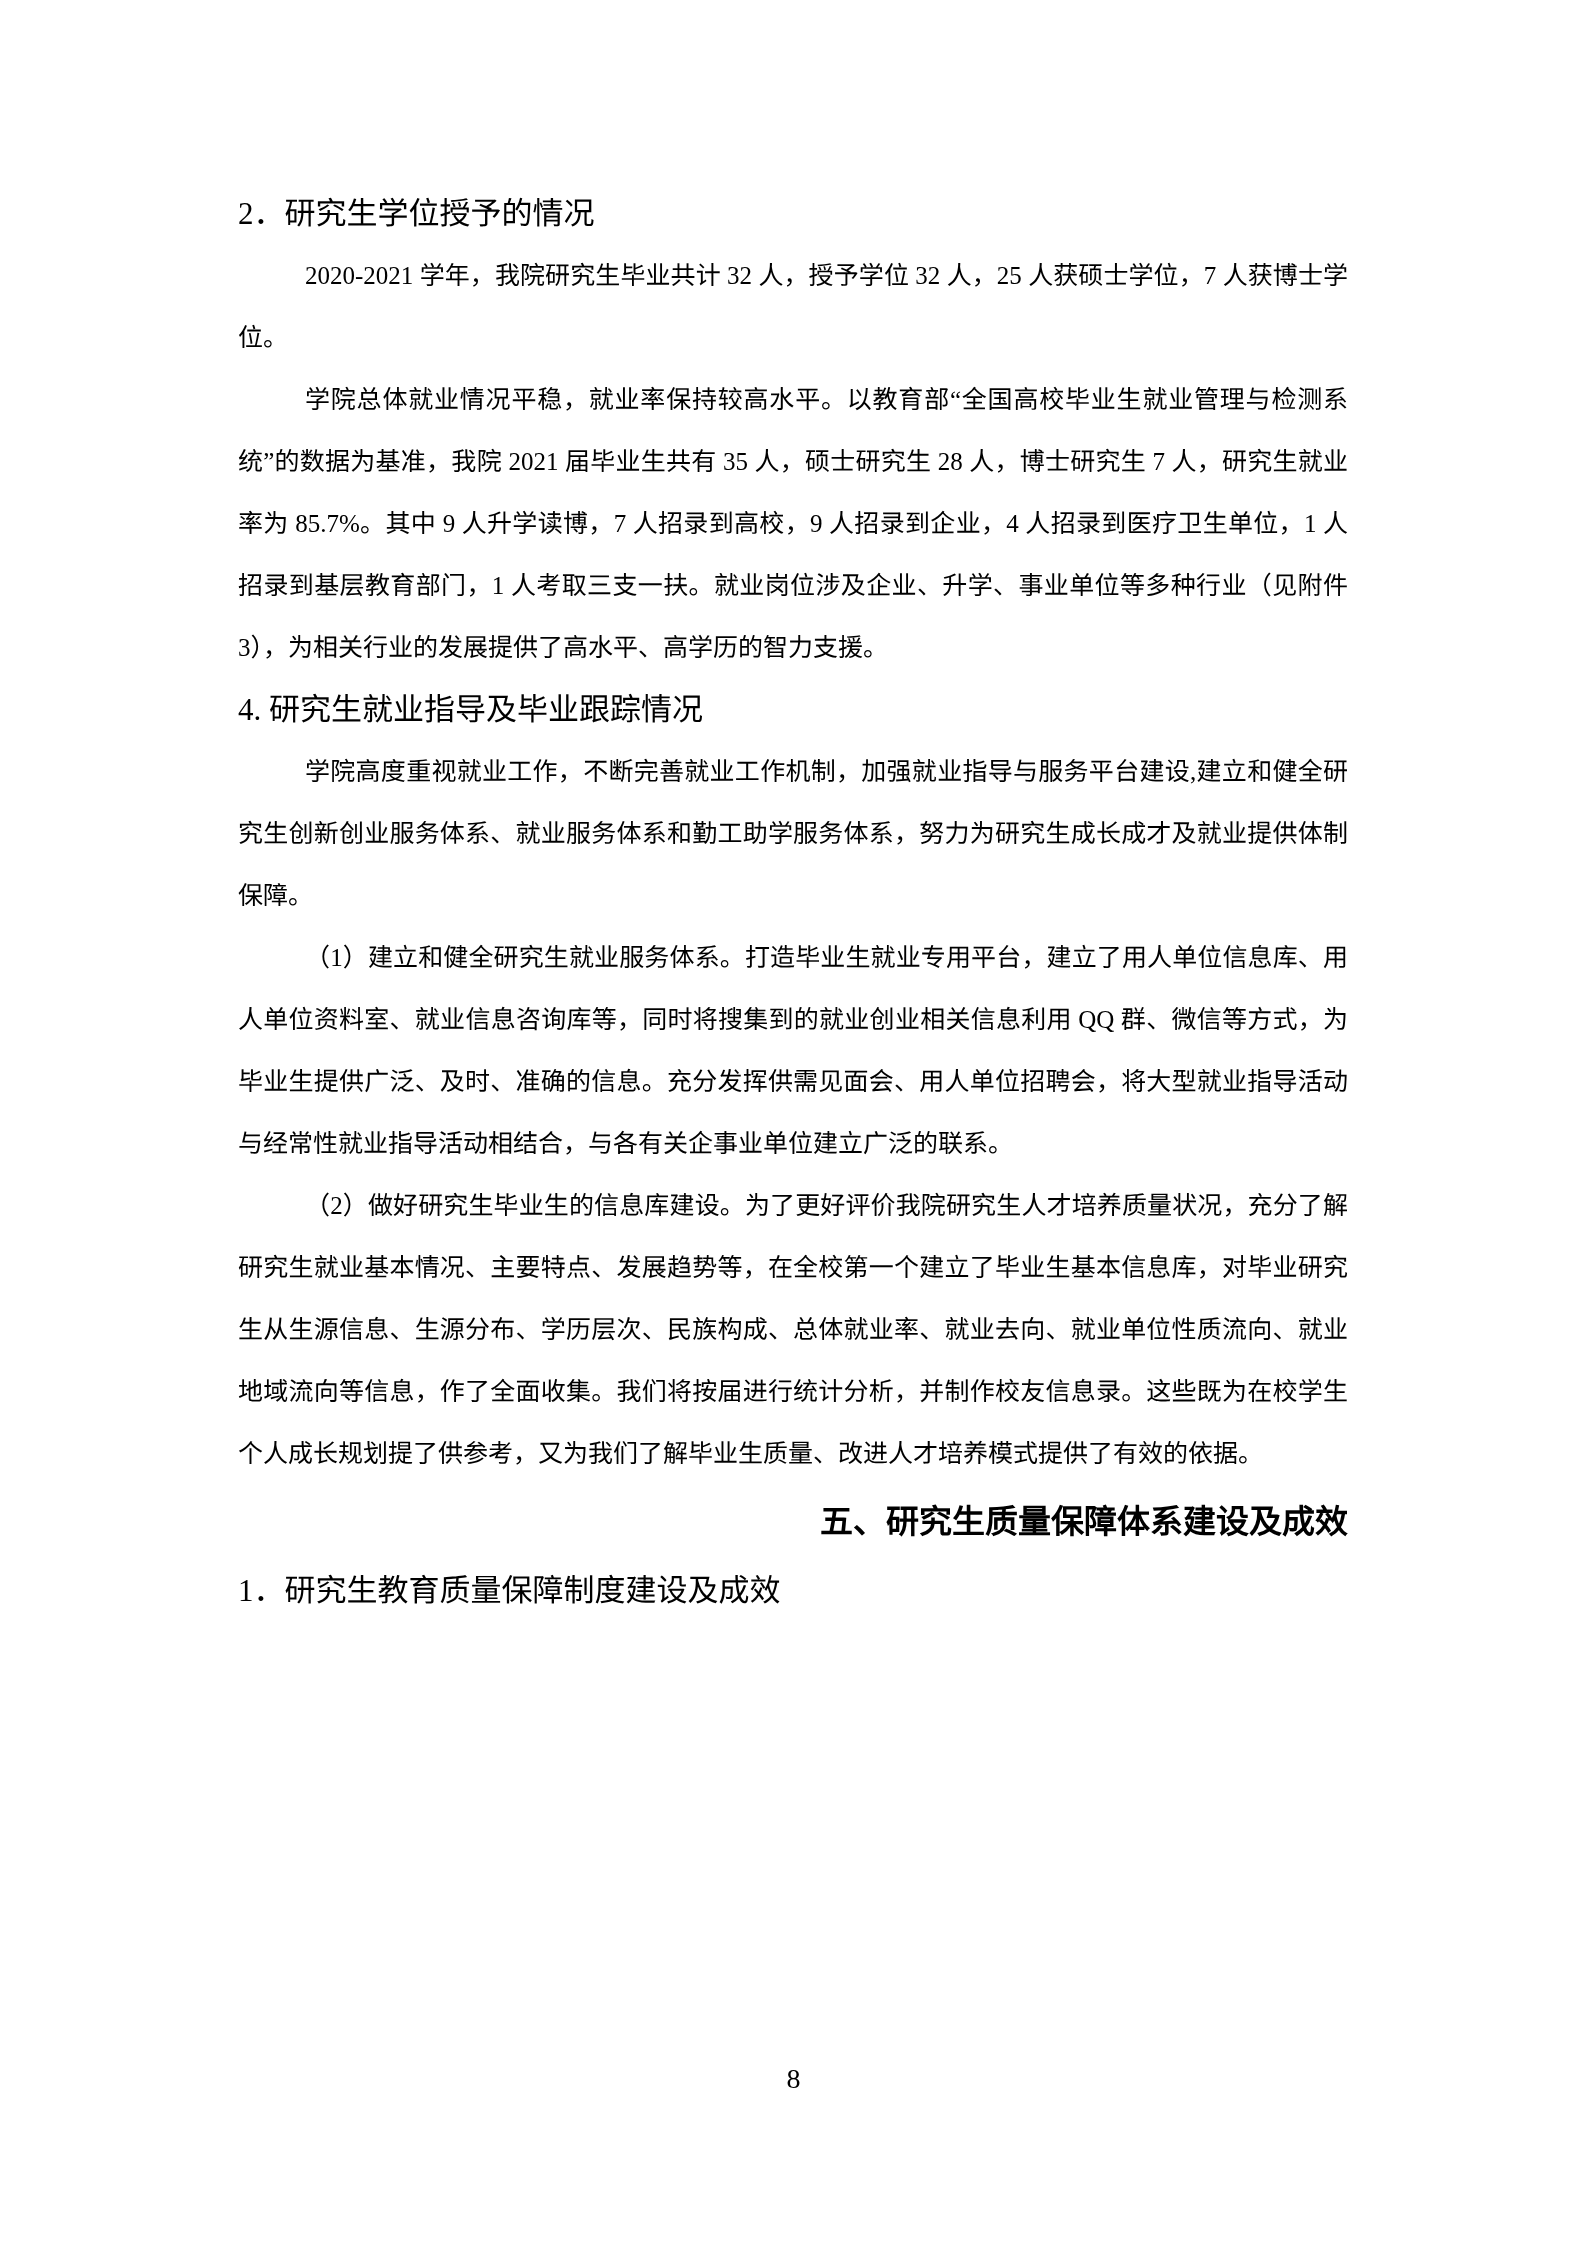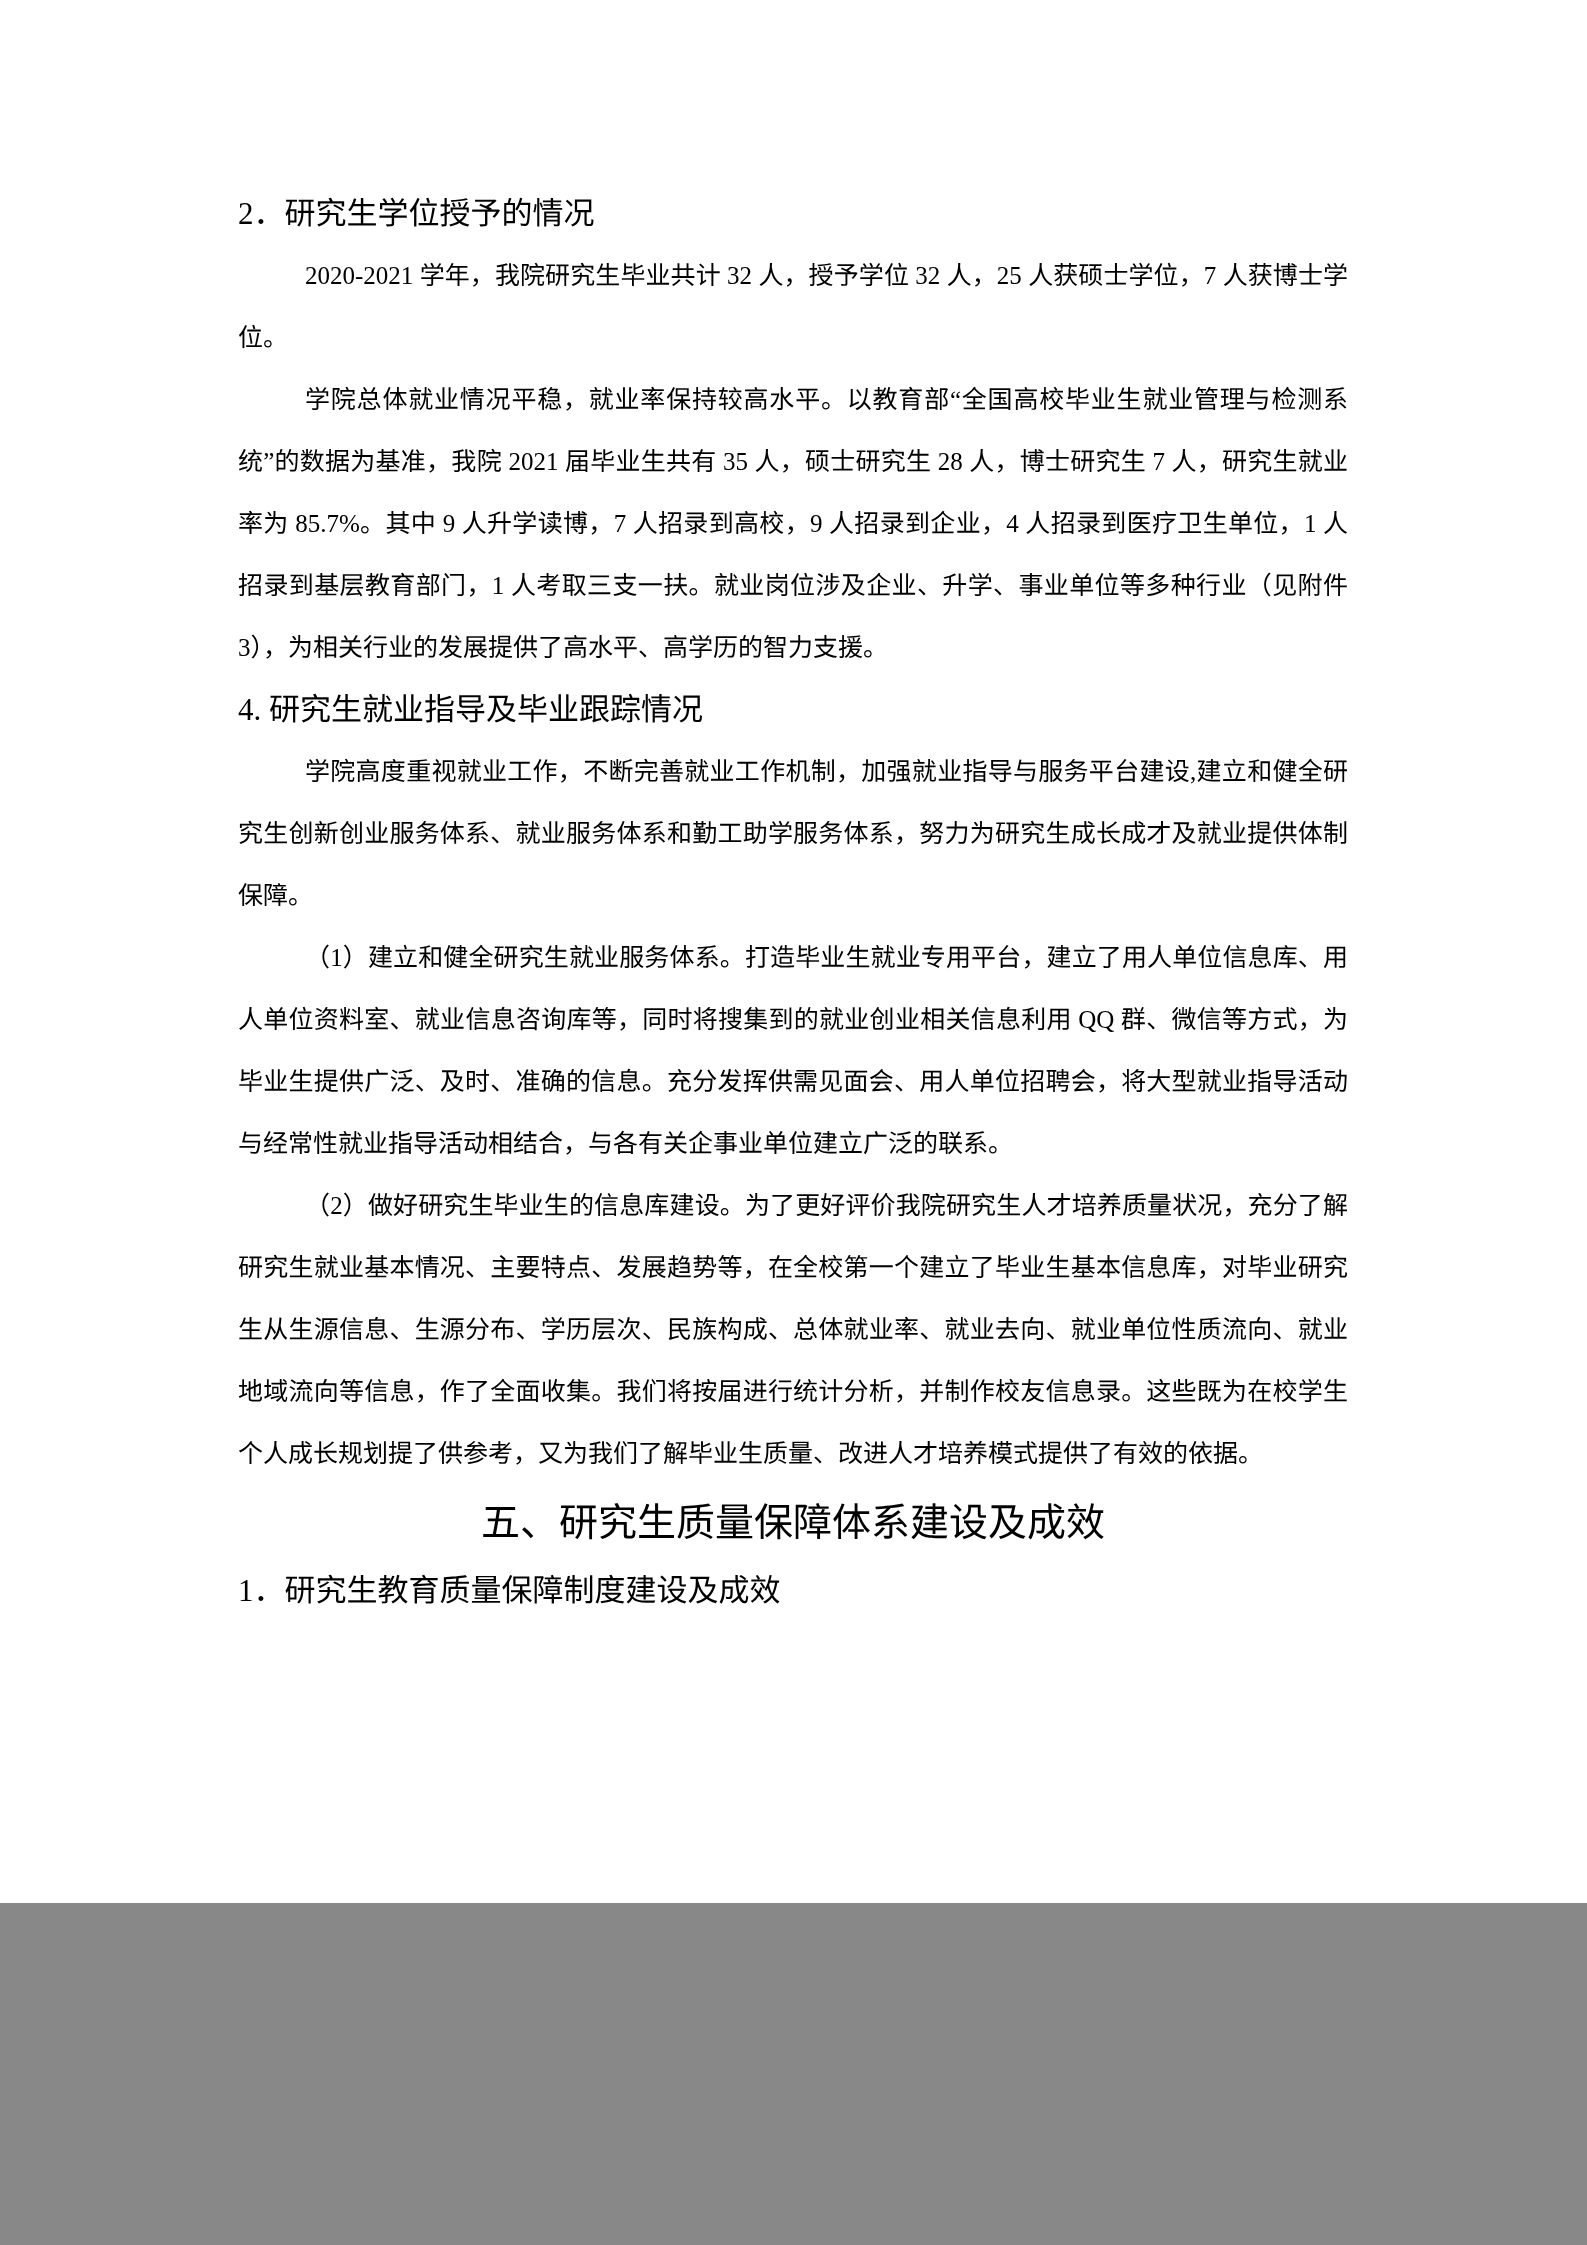--- a/index.html
+++ b/index.html
@@ -3,21 +3,21 @@
 <meta charset="utf-8">
 <style>
   html, body {
     margin: 0;
     padding: 0;
     background: #888;
   }
   .page {
     position: relative;
     width: 1587px;
-    height: 1903px;
+    height: 2245px;
     margin: 0 auto;
     background: #ffffff;
     color: #000000;
     font-family: "Liberation Serif", "DejaVu Serif", serif;
     overflow: hidden;
   }
   .content {
     position: absolute;
     left: 238px;
     top: 183px;
@@ -34,24 +34,24 @@
     white-space: nowrap;
   }
   .para {
     font-size: 25px;
     line-height: 62px;
     text-align: justify;
     text-justify: inter-character;
     text-indent: 67px;
   }
   .heading {
-    font-size: 39px;
-    font-weight: normal;
+    font-size: 33px;
+    font-weight: bold;
     line-height: 75px;
-    text-align: center;
+    text-align: right;
     white-space: nowrap;
   }
   .page-number {
     position: absolute;
     left: 0;
     right: 0;
     top: 2062px;
     text-align: center;
     font-size: 28px;
     line-height: 34px;

